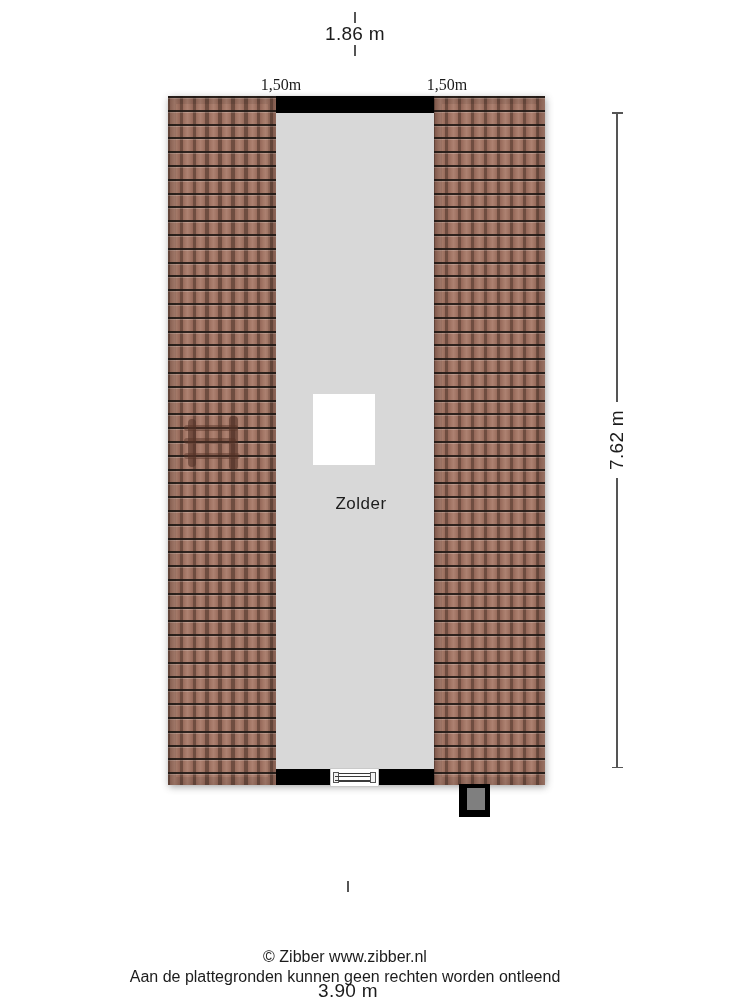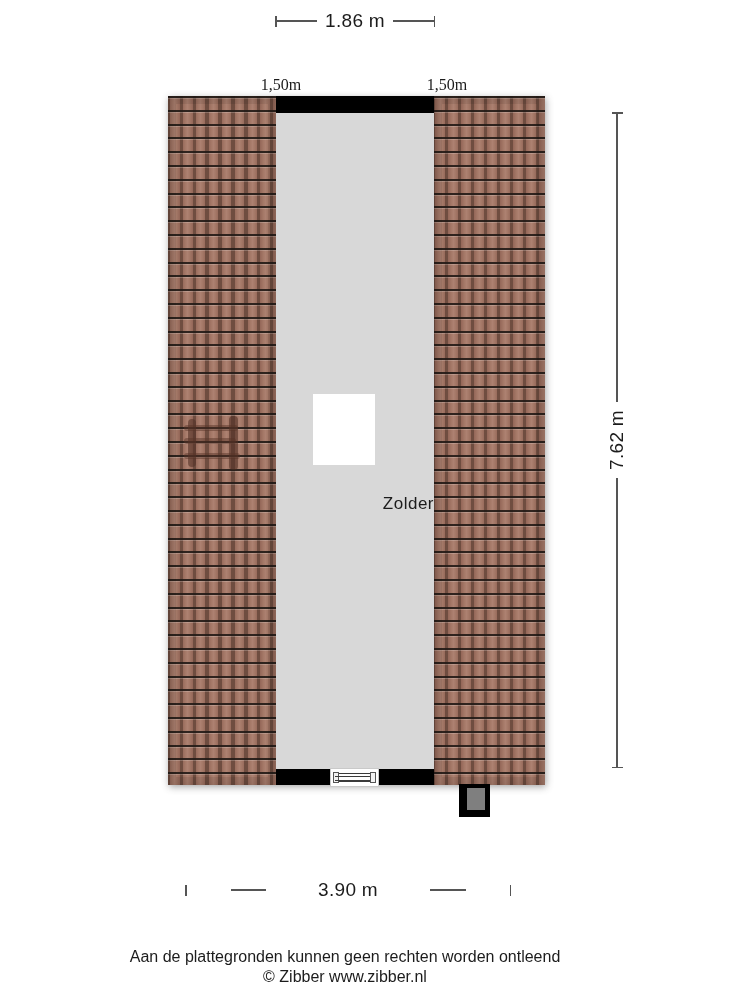--- a/index.html
+++ b/index.html
@@ -12,21 +12,21 @@
     --dim-line:#555555;
     --text:#1c1c1c;
   }
   html,body{margin:0;padding:0;background:#ffffff;}
   .canvas{
     position:relative;width:750px;height:1000px;background:#ffffff;
     font-family:"Liberation Sans", sans-serif;color:var(--text);overflow:hidden;
   }
   
   .dim{position:absolute;display:flex;align-items:center;}
-  .dim-h{flex-direction:row;}
+  .dim-h{flex-direction:column;}
   .dim-v{flex-direction:column;}
   .dline{flex:1 1 auto;background:var(--dim-line);}
   .dim-h .dline{height:1.5px;}
   .dim-v .dline{width:1.5px;}
   .tick-v{width:1.5px;height:11px;background:var(--dim-line);flex:0 0 auto;}
   .tick-h{width:11px;height:1.5px;background:var(--dim-line);flex:0 0 auto;}
   .dim-label{flex:0 0 auto;font-size:19px;letter-spacing:0.3px;padding:0 8px;white-space:nowrap;}
   .dim-v .dim-label{writing-mode:vertical-rl;transform:rotate(180deg);padding:8px 0;}
   .dim-top{left:275px;top:12px;width:160px;height:18px;}
   .dim-right{left:610px;top:112px;width:14px;height:656px;align-items:center;}
@@ -56,21 +56,21 @@
   .roof::after{
     content:"";position:absolute;inset:0;pointer-events:none;
     box-shadow:inset 0 0 0 8px rgba(0,0,0,0.08), inset 0 0 14px rgba(0,0,0,0.10);
   }
   .roof-left{left:0;width:108px;}
   .roof-right{left:266px;width:111px;}
   .interior{position:absolute;left:108px;top:0;width:158px;height:689px;background:var(--interior);}
   .wall-top{position:absolute;left:0;right:0;top:0;height:17px;background:var(--wall);}
   .wall-bottom{position:absolute;left:0;right:0;bottom:0;height:16px;background:var(--wall);}
   .skylight{position:absolute;left:37px;top:298px;width:62px;height:71px;background:#ffffff;}
-  .room-label{position:absolute;left:12px;right:0;top:398px;text-align:right;font-size:17px;letter-spacing:0.5px;}
+  .room-label{position:absolute;left:12px;right:0;top:398px;text-align:center;font-size:17px;letter-spacing:0.5px;}
   .window{
     position:absolute;left:54px;bottom:-2px;width:49px;height:19px;
     background:#ffffff;border:1px solid #c9c9c9;box-sizing:border-box;
   }
   .glazing{
     position:absolute;left:3px;right:3px;top:4px;bottom:4px;
     border:1px solid #3a3a3a;background:#ffffff;
   }
   .glazing .midline{
     position:absolute;left:0;right:0;top:50%;height:3px;margin-top:-2px;
@@ -153,17 +153,17 @@
 
   <div class="dim dim-h dim-bottom">
     <span class="tick-v"></span>
     <span class="dline"></span>
     <span class="dim-label">3.90 m</span>
     <span class="dline"></span>
     <span class="tick-v"></span>
   </div>
 
   <div class="footer">
+    <div>© Zibber www.zibber.nl</div>
     <div>Aan de plattegronden kunnen geen rechten worden ontleend</div>
-    <div>© Zibber www.zibber.nl</div>
   </div>
 
 </div>
 
 </body></html>

